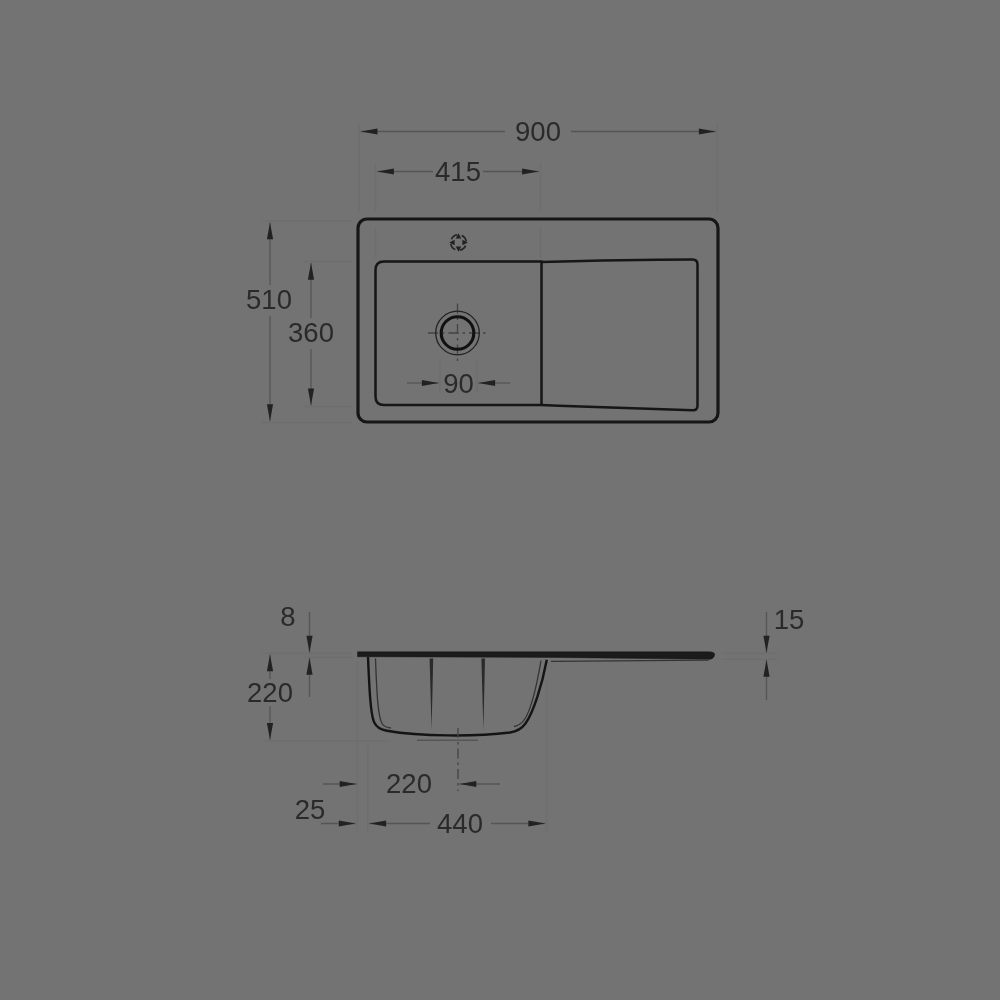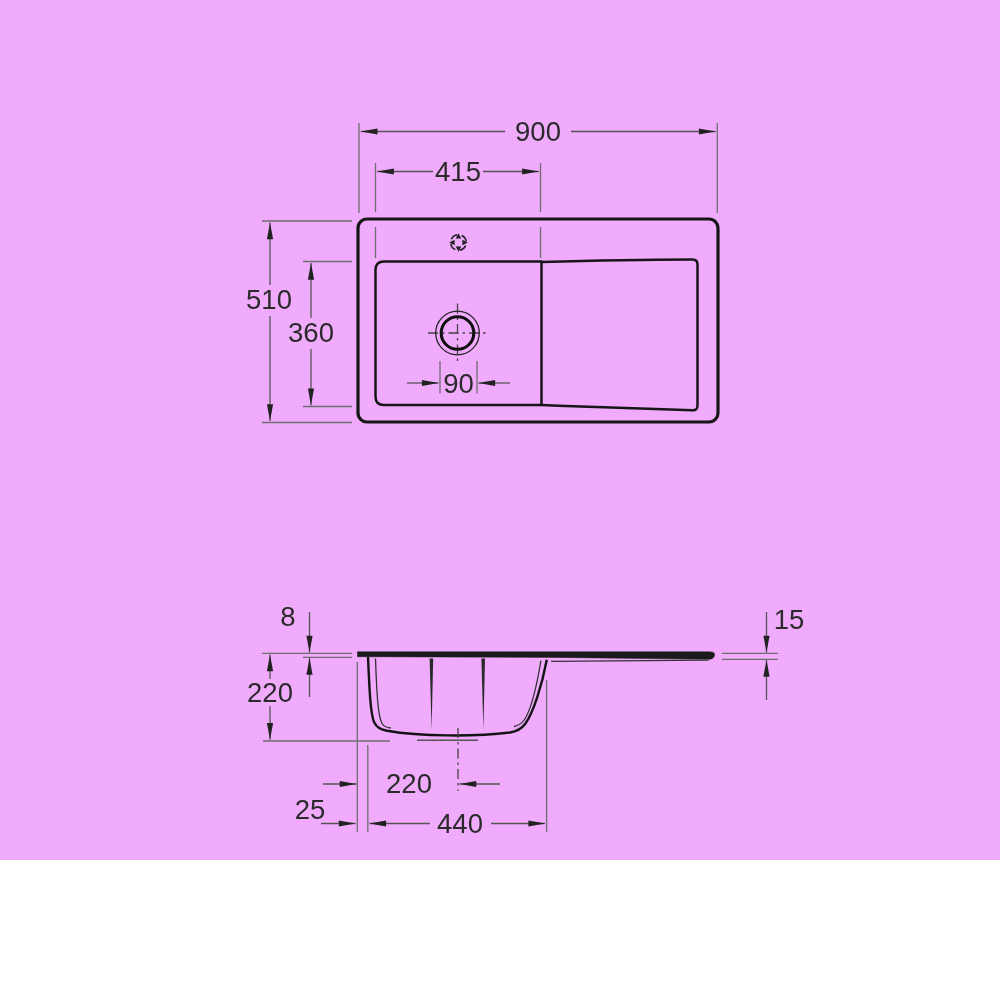--- a/index.html
+++ b/index.html
@@ -1,16 +1,16 @@
 <!DOCTYPE html>
 <html><head>
 <meta charset="utf-8">
 <style>
   html,body{margin:0;padding:0;background:#ffffff;}
-  .stage{position:relative;width:1000px;height:860px;background:#f0abfc;overflow:hidden;}
+  .stage{position:relative;width:1000px;height:1000px;background:#737373;overflow:hidden;}
   svg{display:block;}
   .dim-text{
     font-family:"Liberation Sans", sans-serif;
     font-size:27.5px;
     fill:#2a2a2a;
     text-anchor:middle;
   }
   .outline{stroke:#161616;stroke-width:3.2;fill:none;stroke-linejoin:round;}
   .outline-med{stroke:#161616;stroke-width:2.5;fill:none;stroke-linejoin:round;}
   .thin{stroke:#333333;stroke-width:1.3;fill:none;}

